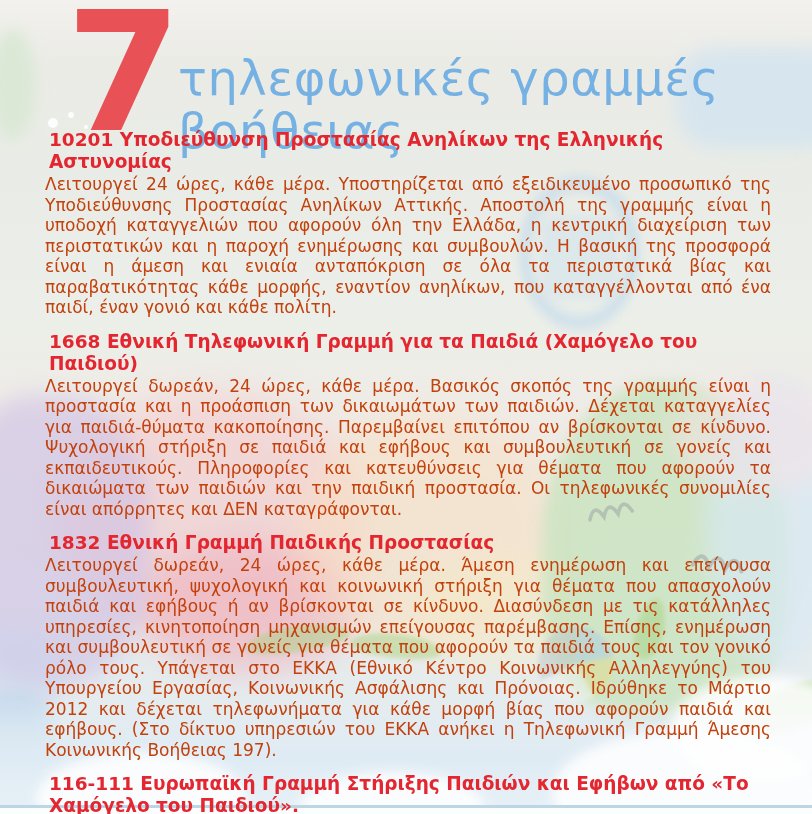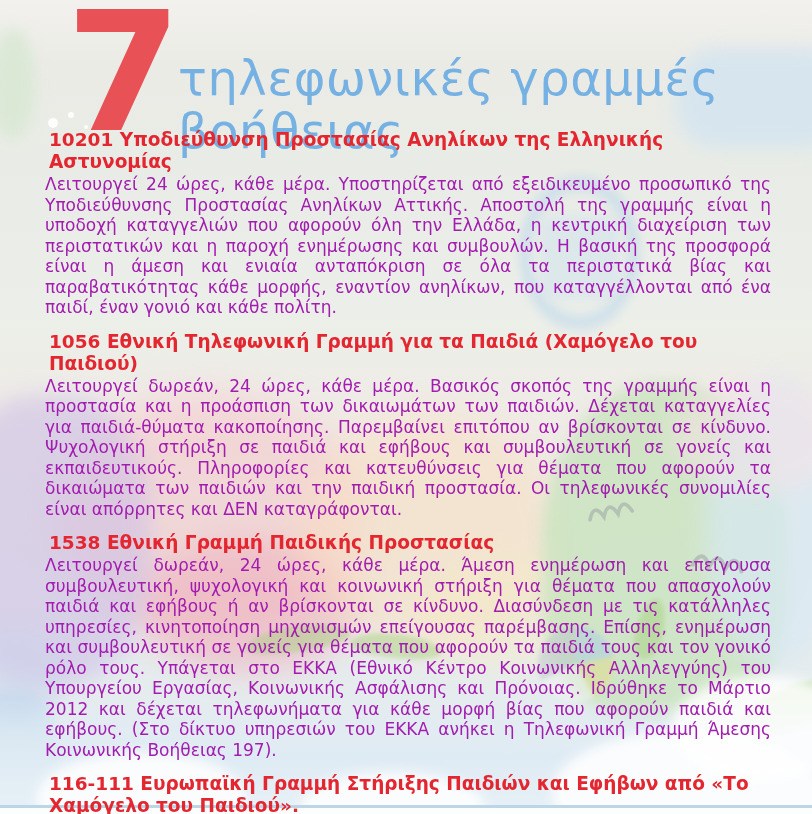--- a/index.html
+++ b/index.html
@@ -51,21 +51,21 @@
 
   
   .header { position:absolute; left:0; top:0; width:100%; height:128px; z-index:2; }
   .big-number { position:absolute; left:66px; top:-10px; font-size:166px; line-height:1;
                 font-weight:bold; color:#e85257; }
   .title { position:absolute; left:178px; top:52px; margin:0; font-size:48px; line-height:1.1;
            font-weight:normal; color:#76b1e3; letter-spacing:.5px; }
 
   .content { position:absolute; left:45px; top:129px; width:726px; z-index:2; }
   .helpline .heading { margin:0 0 1px 4px; font-size:18.5px; line-height:22px; font-weight:bold; color:#e3262f; }
-  .helpline .body { margin:0 0 13px 0; font-size:17px; line-height:20.5px; color:#a21caf; text-align:justify; }
+  .helpline .body { margin:0 0 13px 0; font-size:17px; line-height:20.5px; color:#c2410c; text-align:justify; }
   .helpline:last-child .body { margin-bottom:0; }
   .emph { font-weight:normal; font-style:normal; }
 </style>
 </head>
 <body>
 
 <div class="page">
 
   <div class="bg">
     <div class="blob b-green-strip"></div>
@@ -109,26 +109,26 @@
   </header>
 
   <main class="content">
 
     <section class="helpline">
       <h2 class="heading">10201 Υποδιεύθυνση Προστασίας Ανηλίκων της Ελληνικής Αστυνομίας</h2>
       <p class="body"><span>Λειτουργεί 24 ώρες, κάθε μέρα. Υποστηρίζεται από εξειδικευμένο προσωπικό της Υποδιεύθυνσης Προστασίας Ανηλίκων Αττικής. Αποστολή της γραμμής είναι η υποδοχή καταγγελιών που αφορούν όλη την Ελλάδα, η κεντρική διαχείριση των περιστατικών και η παροχή ενημέρωσης και συμβουλών. Η βασική της προσφορά είναι η άμεση και ενιαία ανταπόκριση σε όλα τα περιστατικά βίας και παραβατικότητας κάθε μορφής, εναντίον ανηλίκων, που καταγγέλλονται από ένα παιδί, έναν γονιό και κάθε πολίτη.</span><b class="emph"></b><span></span></p>
     </section>
 
     <section class="helpline">
-      <h2 class="heading">1056 Εθνική Τηλεφωνική Γραμμή για τα Παιδιά (Χαμόγελο του Παιδιού)</h2>
+      <h2 class="heading">1668 Εθνική Τηλεφωνική Γραμμή για τα Παιδιά (Χαμόγελο του Παιδιού)</h2>
       <p class="body"><span>Λειτουργεί δωρεάν, 24 ώρες, κάθε μέρα. Βασικός σκοπός της γραμμής είναι η προστασία και η προάσπιση των δικαιωμάτων των παιδιών. Δέχεται καταγγελίες για παιδιά-θύματα κακοποίησης. Παρεμβαίνει επιτόπου αν βρίσκονται σε κίνδυνο. Ψυχολογική στήριξη σε παιδιά και εφήβους και συμβουλευτική σε γονείς και εκπαιδευτικούς. Πληροφορίες και κατευθύνσεις για θέματα που αφορούν τα δικαιώματα των παιδιών και την παιδική προστασία. Οι τηλεφωνικές συνομιλίες είναι απόρρητες και ΔΕΝ καταγράφονται.</span><b class="emph"></b><span></span></p>
     </section>
 
     <section class="helpline">
-      <h2 class="heading">1538 Εθνική Γραμμή Παιδικής Προστασίας</h2>
+      <h2 class="heading">1832 Εθνική Γραμμή Παιδικής Προστασίας</h2>
       <p class="body"><span>Λειτουργεί δωρεάν, 24 ώρες, κάθε μέρα. Άμεση ενημέρωση και επείγουσα συμβουλευτική, ψυχολογική και κοινωνική στήριξη για θέματα που απασχολούν παιδιά και εφήβους ή αν βρίσκονται σε κίνδυνο. Διασύνδεση με τις κατάλληλες υπηρεσίες, κινητοποίηση μηχανισμών επείγουσας παρέμβασης. Επίσης, ενημέρωση και συμβουλευτική σε γονείς για θέματα που αφορούν τα παιδιά τους και τον γονικό ρόλο τους. Υπάγεται στο ΕΚΚΑ (Εθνικό Κέντρο Κοινωνικής Αλληλεγγύης) του Υπουργείου Εργασίας, Κοινωνικής Ασφάλισης και Πρόνοιας. Ιδρύθηκε το Μάρτιο 2012 και δέχεται τηλεφωνήματα για κάθε μορφή βίας που αφορούν παιδιά και εφήβους. (Στο δίκτυο υπηρεσιών του ΕΚΚΑ ανήκει η Τηλεφωνική Γραμμή Άμεσης Κοινωνικής Βοήθειας </span><b class="emph">197</b><span>).</span></p>
     </section>
 
     <section class="helpline">
       <h2 class="heading">116-111 Ευρωπαϊκή Γραμμή Στήριξης Παιδιών και Εφήβων από «Το Χαμόγελο του Παιδιού».</h2>
 
     </section>
 
   </main>
 </div>

